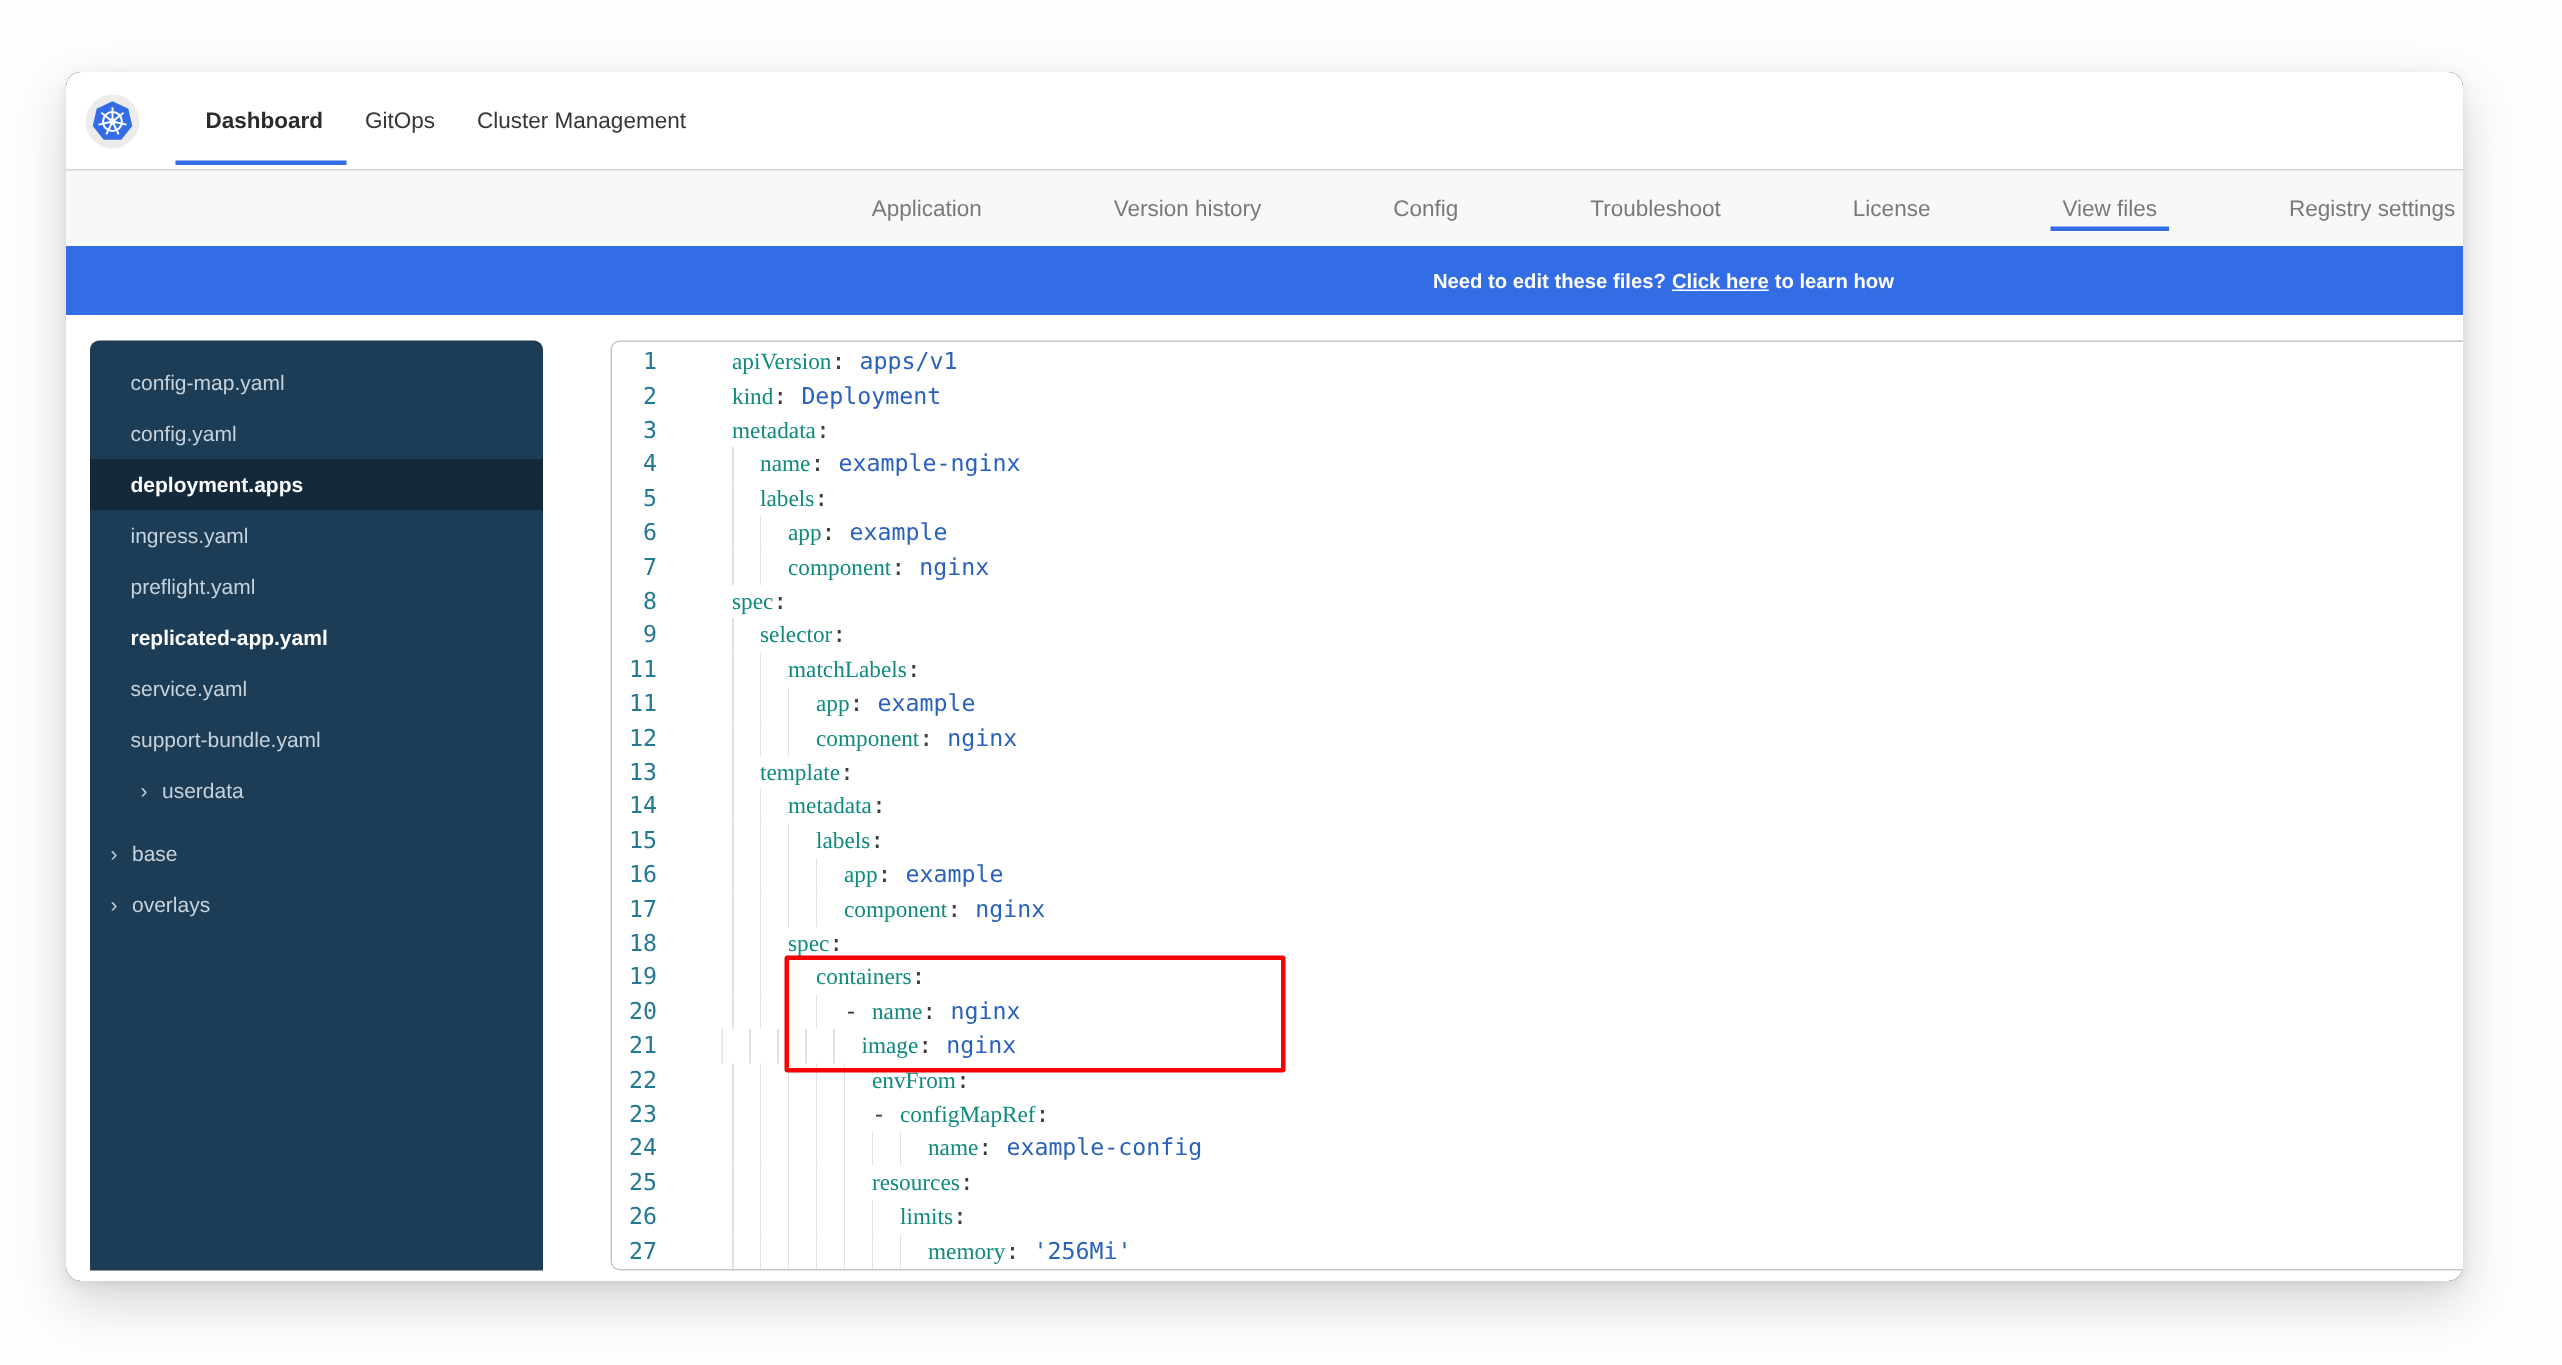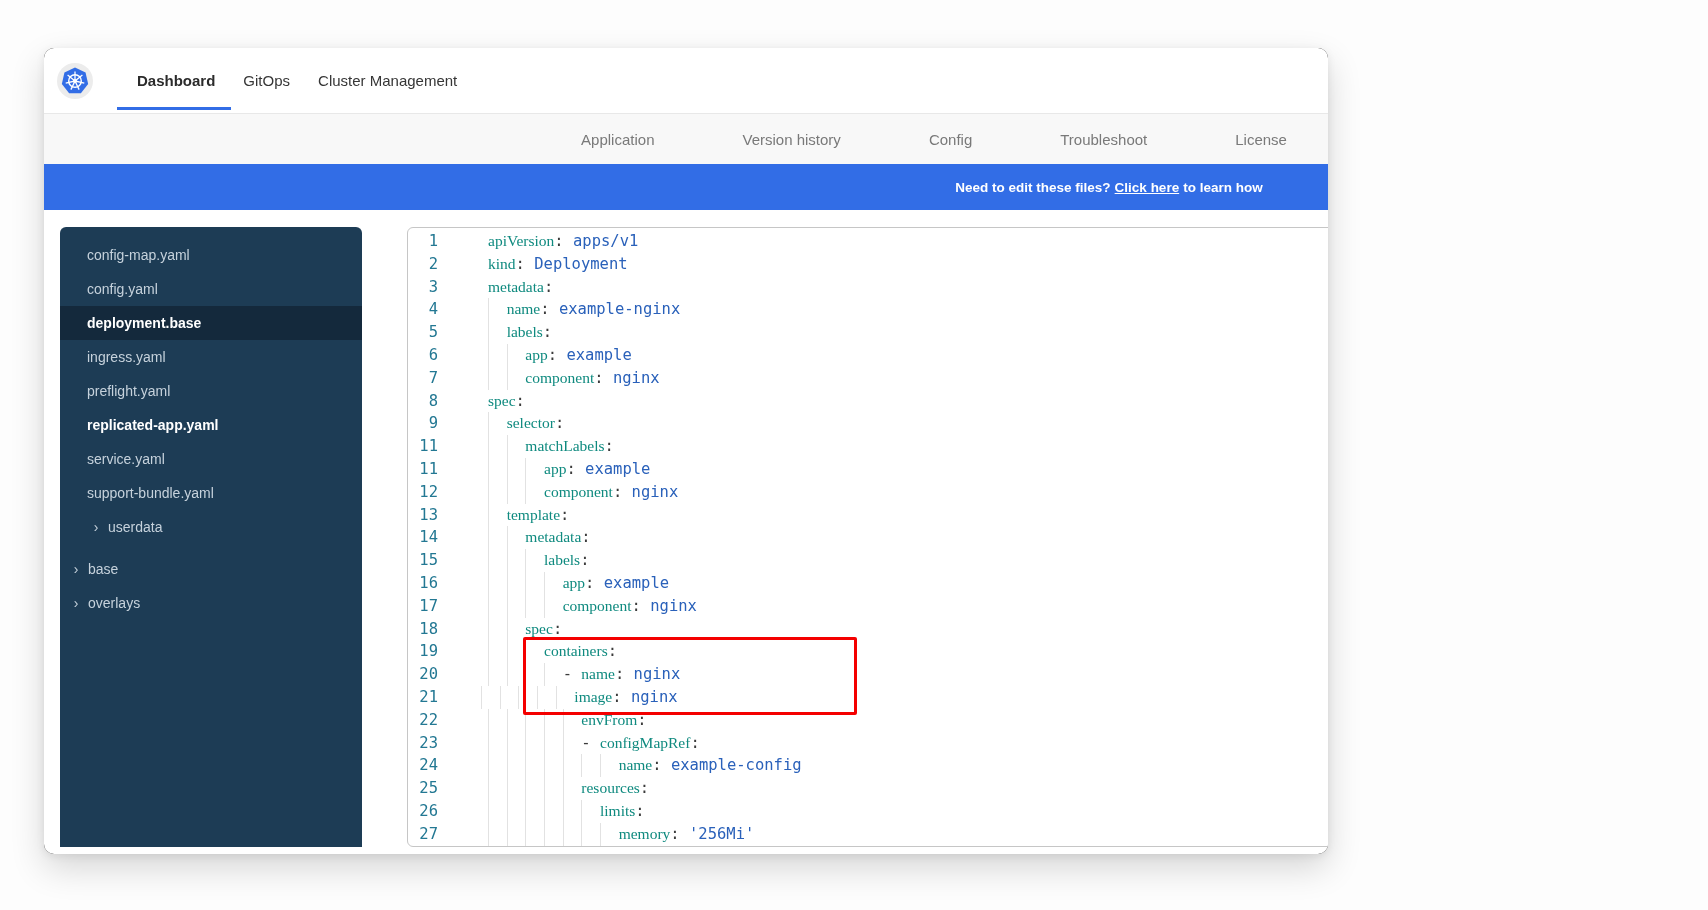--- a/index.html
+++ b/index.html
@@ -13,21 +13,21 @@
     --value-color:#2a61ba;
     --punct-color:#3b3b3b;
     --linenum-color:#237893;
     --guide-color:#e2e2e2;
     --tab-text:#797979;
     --nav-text:#363636;
   }
   *{box-sizing:border-box;margin:0;padding:0;}
   html,body{width:1708px;height:910px;overflow:hidden;background:#fdfdfd;
     font-family:"Liberation Sans",sans-serif;}
-  .card{position:absolute;left:44px;top:48px;width:1284px;height:806px;
+  .card{position:absolute;left:44px;top:48px;width:1598px;height:806px;
     background:#000000;border-radius:10px;overflow:hidden;
     box-shadow:0 14px 34px rgba(0,0,0,.16),0 2px 8px rgba(0,0,0,.08);}
   .inner{position:absolute;left:0;top:0;width:2130px;height:100%;}
 
   
   .topnav{height:65px;display:flex;align-items:center;padding-left:13px;background:#fff;}
   .logo{width:36px;height:36px;margin-right:44px;flex:none;}
   .nav-items{display:flex;align-items:center;gap:28px;height:100%;}
   .nav-item{position:relative;font-size:15px;color:var(--nav-text);height:100%;
     display:flex;align-items:center;cursor:pointer;}
@@ -127,21 +127,21 @@
 
     <div class="main">
       <aside class="filetree">
           <div class="tree-item pl-file">
             <span>config-map.yaml</span>
           </div>
           <div class="tree-item pl-file">
             <span>config.yaml</span>
           </div>
           <div class="tree-item selected bold pl-file">
-            <span>deployment.base</span>
+            <span>deployment.apps</span>
           </div>
           <div class="tree-item pl-file">
             <span>ingress.yaml</span>
           </div>
           <div class="tree-item pl-file">
             <span>preflight.yaml</span>
           </div>
           <div class="tree-item bold pl-file">
             <span>replicated-app.yaml</span>
           </div>

